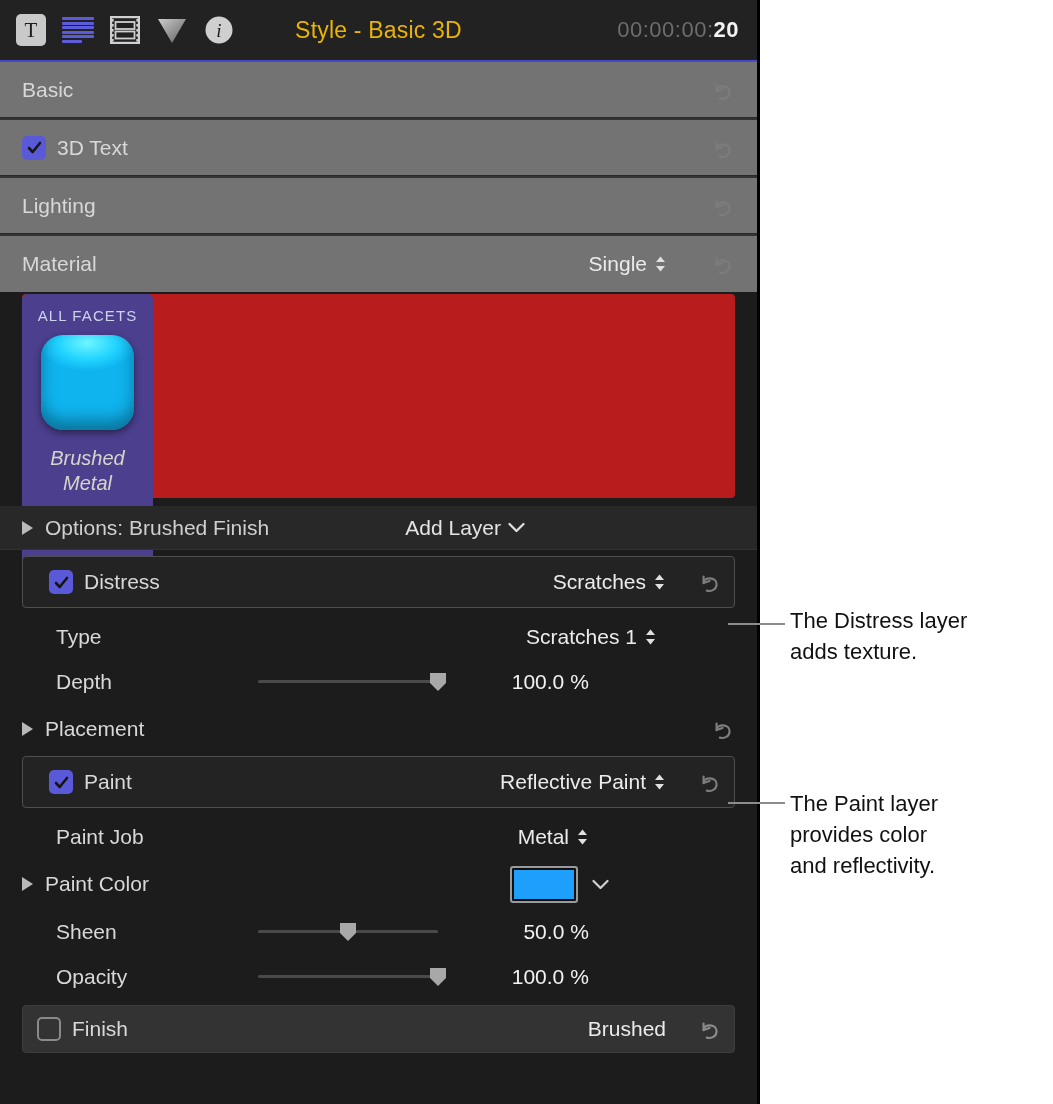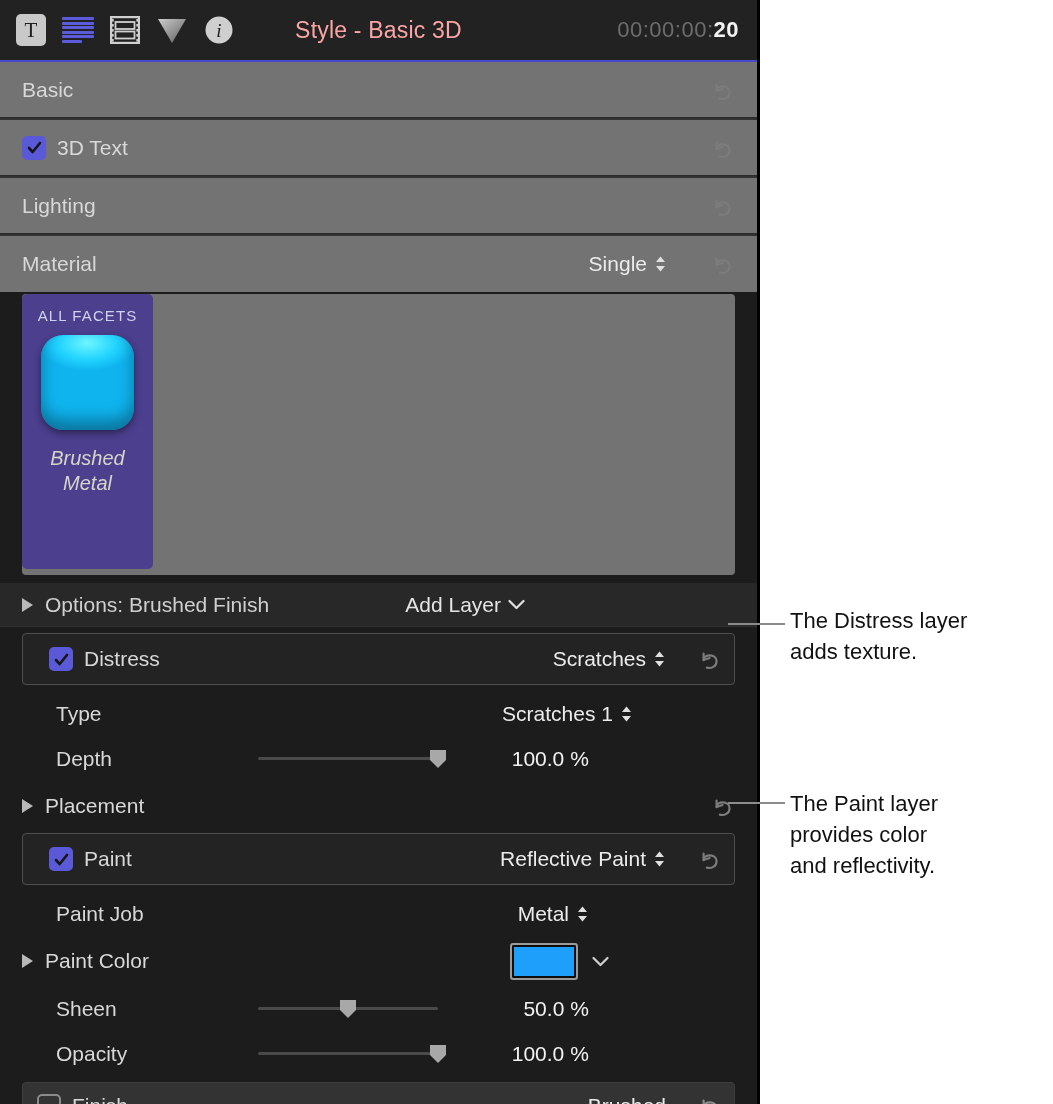--- a/index.html
+++ b/index.html
@@ -42,21 +42,21 @@
   .ic-lines i { display: block; height: 3px; background: #5b5bdc; border-radius: 1px; }
   .ic-lines i:nth-child(1){ width: 100%; }
   .ic-lines i:nth-child(2){ width: 100%; }
   .ic-lines i:nth-child(3){ width: 100%; }
   .ic-lines i:nth-child(4){ width: 100%; }
   .ic-lines i:nth-child(5){ width: 100%; }
   .ic-lines i:nth-child(6){ width: 62%; }
 
   .title-text {
     position: absolute; left: 0; right: 0; text-align: center;
-    color: #fca5a5; font-size: 23px; letter-spacing: .2px;
+    color: #eab308; font-size: 23px; letter-spacing: .2px;
     pointer-events: none;
   }
   .timecode {
     position: absolute; right: 18px; top: 50%; transform: translateY(-50%);
     font-size: 22px; color: #6d6d6d; letter-spacing: .5px;
     font-family: "Liberation Sans", sans-serif;
   }
   .timecode .frames { color: #f2f2f2; font-weight: 700; }
 
   
@@ -95,22 +95,22 @@
   }
   .chev-dd { width: 13px; height: 18px; }
   .chev-down { width: 17px; height: 11px; }
 
   
   .sep { height: 2px; background: #333333; }
 
   
   .material-well {
     position: relative;
-    height: 281px;
-    background: #737373;
+    height: 204px;
+    background: #b91c1c;
     border-radius: 4px;
     margin: 2px 22px 0 22px;
   }
   .swatch {
     position: absolute; left: 0; top: 0;
     width: 131px; height: 275px;
     background: #4b3f8e;
     border-radius: 5px;
     display: flex; flex-direction: column; align-items: center;
   }
@@ -335,21 +335,21 @@
         </svg>
       </span>
       <svg class="reset" viewBox="0 0 24 24">
         <path d="M7 7 L7 13 M7 13 C7 7 19 7 19 14 C19 19 14 21 10 20" fill="none" stroke="#7c7c7c" stroke-width="2" stroke-linecap="round"></path>
         <path d="M7 13 L12.5 11" fill="none" stroke="#7c7c7c" stroke-width="2" stroke-linecap="round"></path>
       </svg>
     </div>
 
     <div class="row sub" style="margin-top:6px;">
       <span class="label">Type</span>
-      <span class="value" style="right:124px;">
+      <span class="value" style="right:100px;">
         <span>Scratches 1</span>
         <svg class="chev-dd" viewBox="0 0 12 18">
           <path d="M6 1.5 L10.5 7 L1.5 7 Z" fill="#e0e0e0"></path>
             <path d="M6 16.5 L10.5 11 L1.5 11 Z" fill="#e0e0e0"></path>
         </svg>
       </span>
     </div>
 
     <div class="row sub">
       <span class="label">Depth</span>

